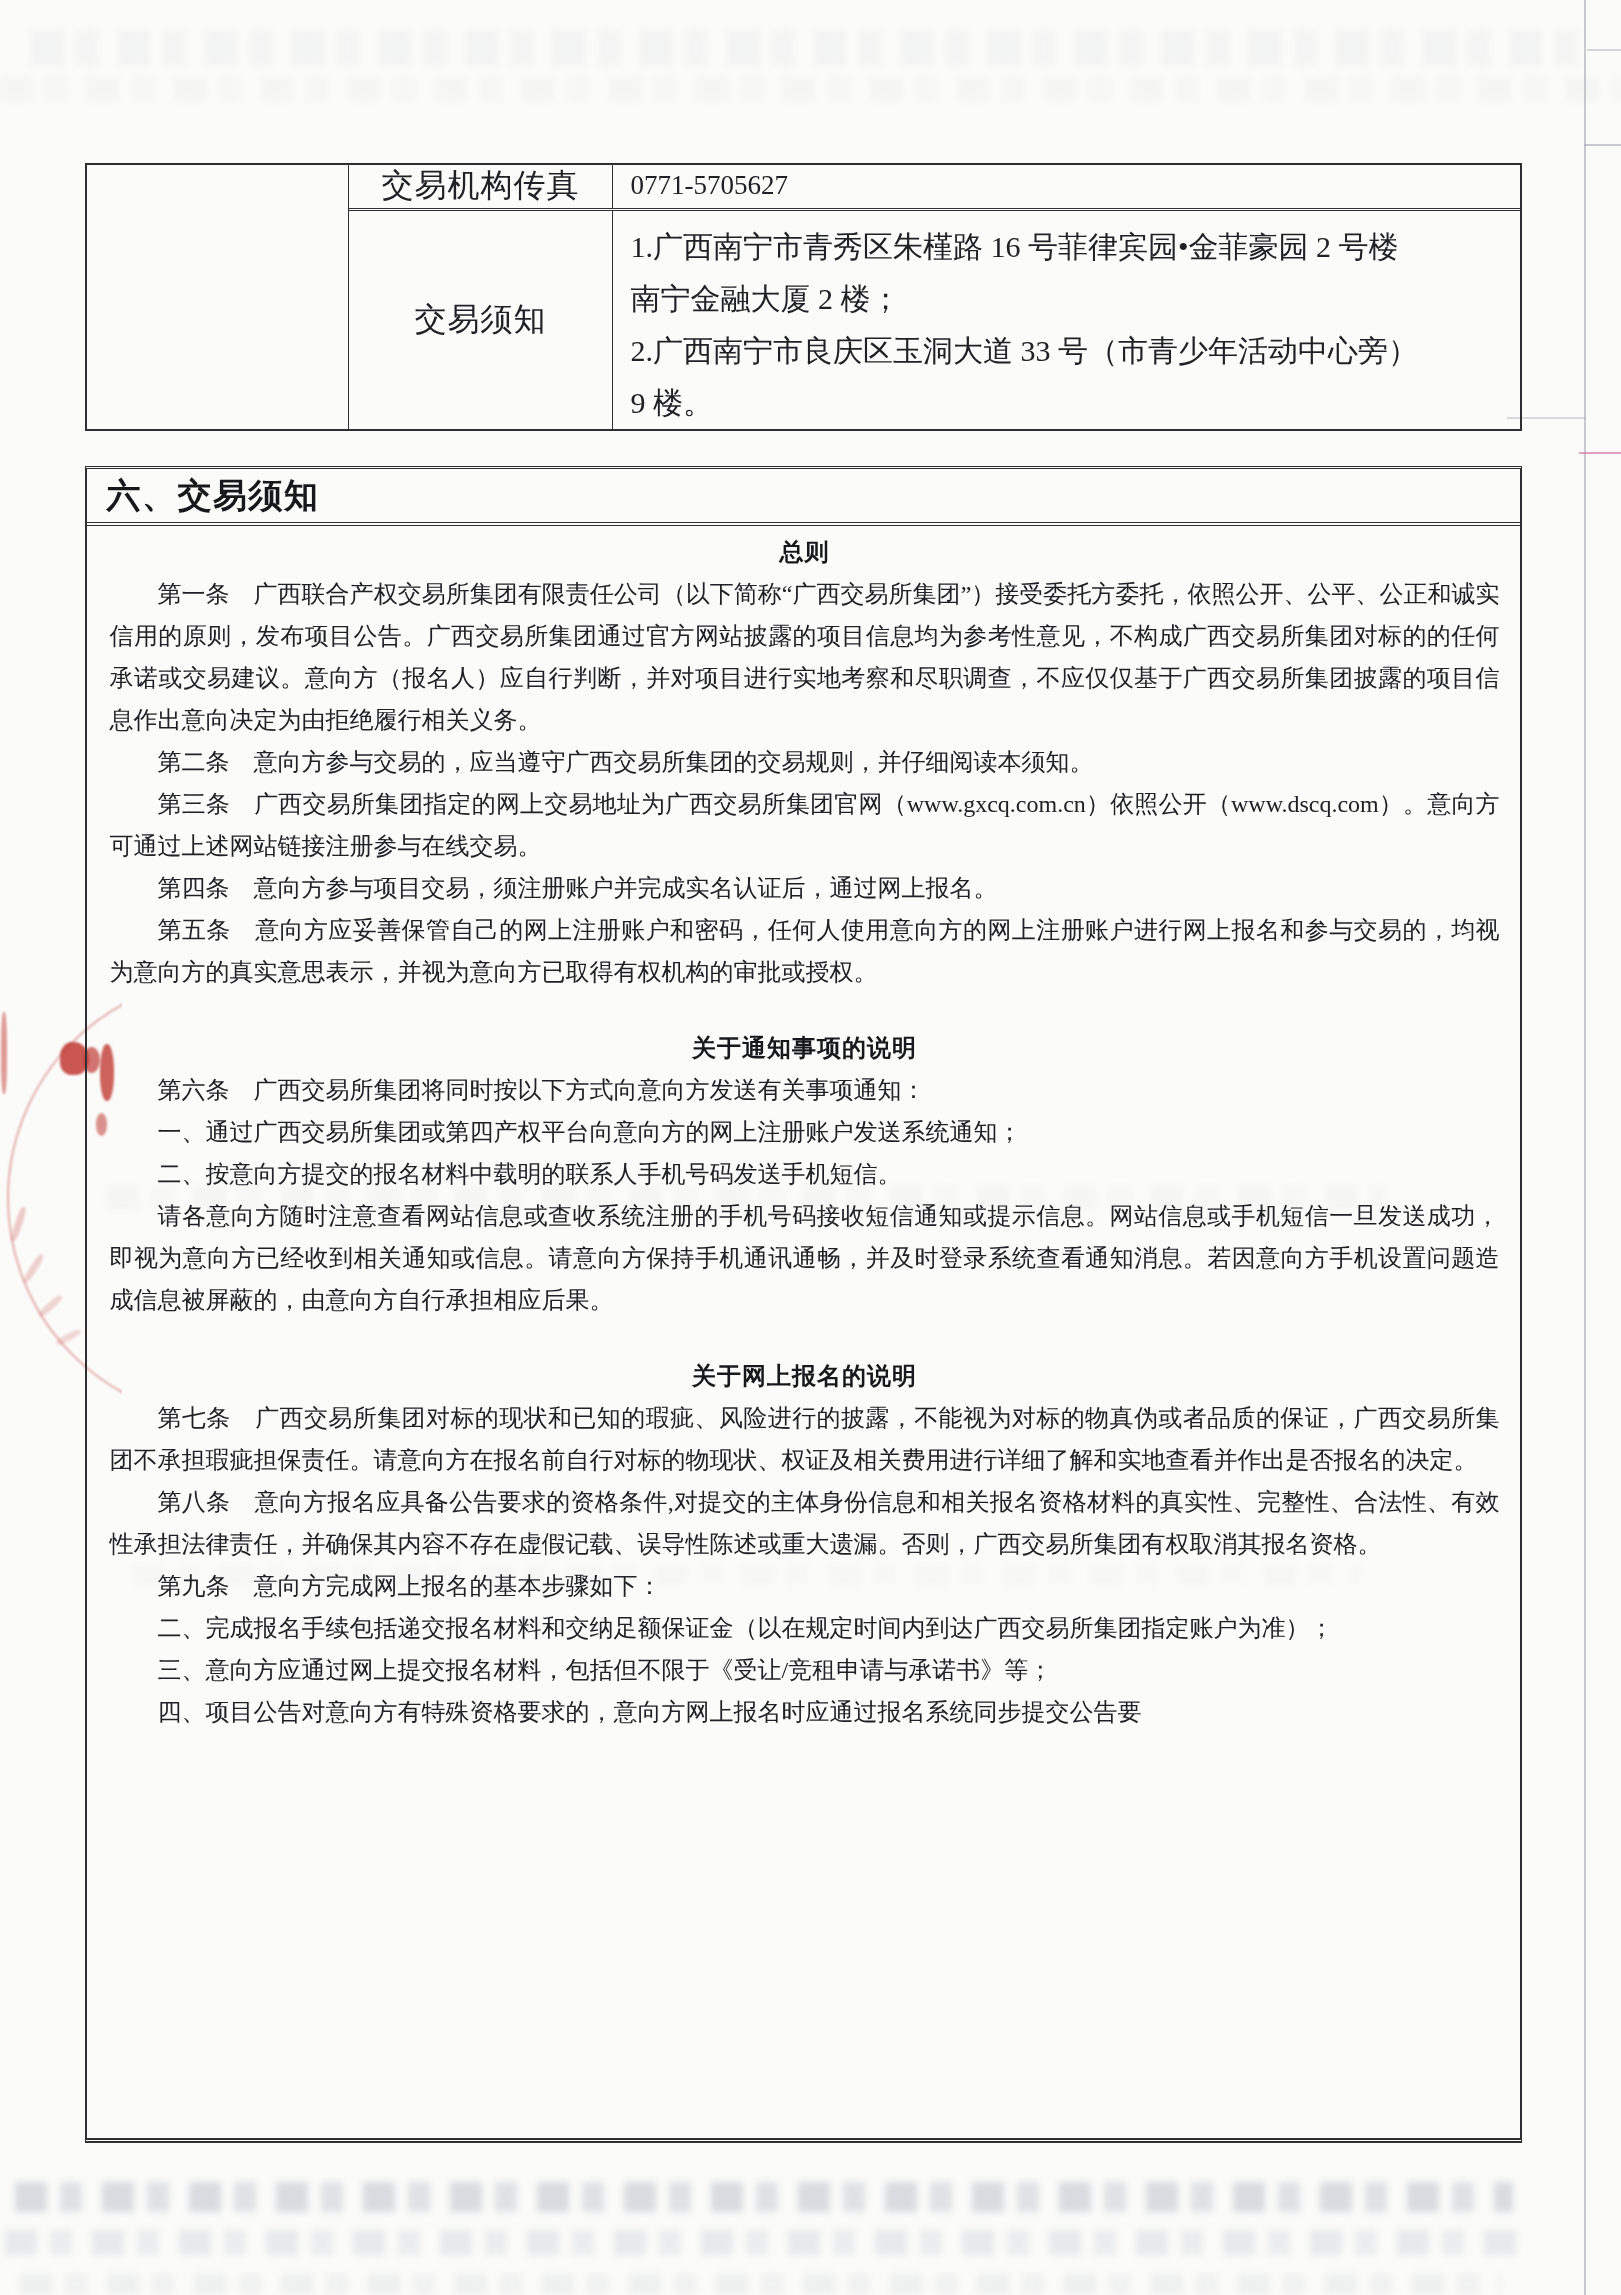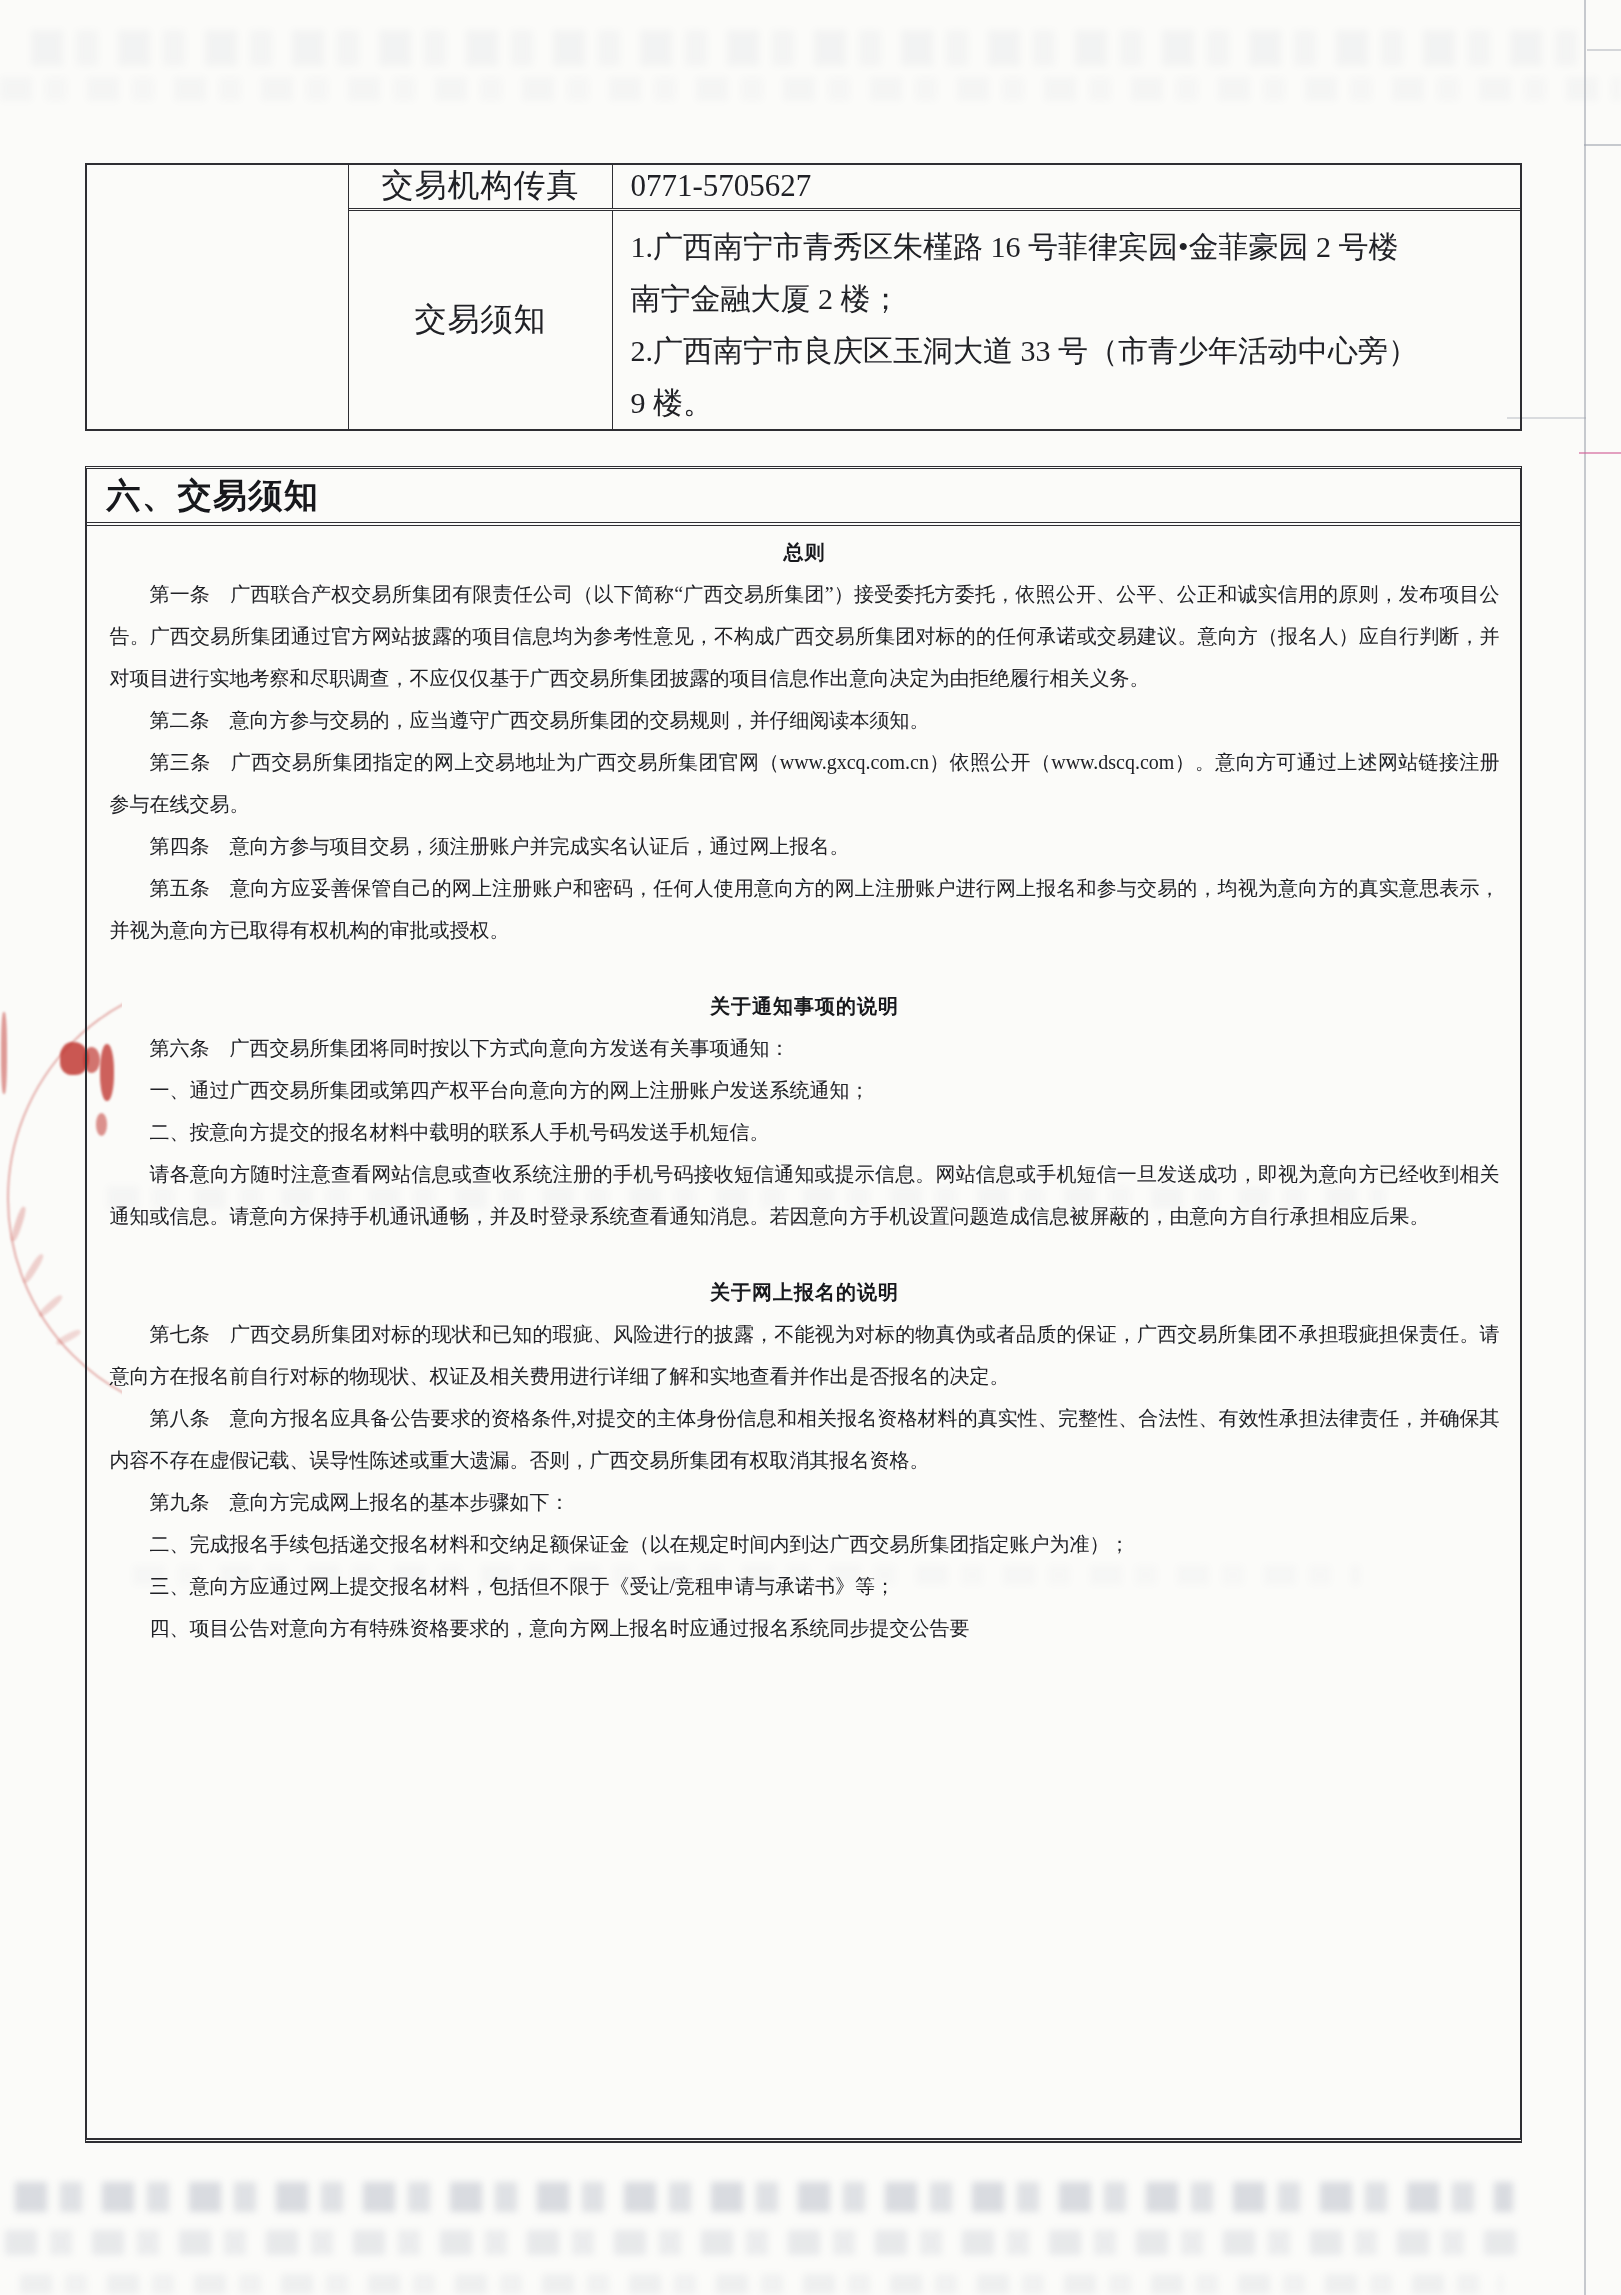--- a/index.html
+++ b/index.html
@@ -84,41 +84,41 @@
   .ct-right { flex: 1; display: flex; flex-direction: column; justify-content: flex-end; }
   .ct-row1 { height: 54px; display: flex; border-bottom: 3.6px double var(--ink, #2e2e33); }
   .ct-row2 { flex: 1; display: flex; }
   .ct-label {
     width: 264px; border-right: 1.5px solid var(--ink, #2e2e33);
     display: flex; align-items: center; justify-content: center;
     font-size: 32px; letter-spacing: 1px; color: var(--text, #202126);
   }
   .ct-value {
     flex: 1; display: flex; align-items: center;
-    padding-left: 17.4px; font-size: 31px; color: var(--text, #202126);
+    padding-left: 17.4px; font-size: 27px; color: var(--text, #202126);
   }
   .ct-value.addr { display: block; padding: 10.2px 13.3px 0 17.4px; line-height: 52px; font-size: 30px; }
 
   
   .notice-table {
     position: absolute; left: 85px; top: 466px; width: 1437px; height: 1677px;
     border-left: 2px solid var(--ink, #2e2e33);
     border-right: 2px solid var(--ink, #2e2e33);
     border-top: 3.6px double var(--ink, #2e2e33);
     border-bottom: 5.1px double var(--ink, #2e2e33);
     overflow: hidden;
   }
   .nt-header {
     height: 57px; border-bottom: 4.1px double var(--ink, #2e2e33);
     display: flex; align-items: center; padding-left: 19.4px;
     font-size: 34px; font-weight: 700; letter-spacing: 1.5px; color: #17181c;
   }
   .nt-body {
     padding: 5.1px 20.4px 0 22.5px;
-    font-size: 20px; line-height: 42px;
+    font-size: 24px; line-height: 42px;
     text-align: justify; text-justify: inter-ideograph;
     color: var(--text, #202126);
   }
   .nt-body p { text-indent: 2em; }
   .nt-body .h {
     text-align: center; text-indent: 0; font-weight: 700; color: #17181c;
     letter-spacing: 1px;
   }
   .nt-body .h.gap { margin-top: 34px; }
 </style>

